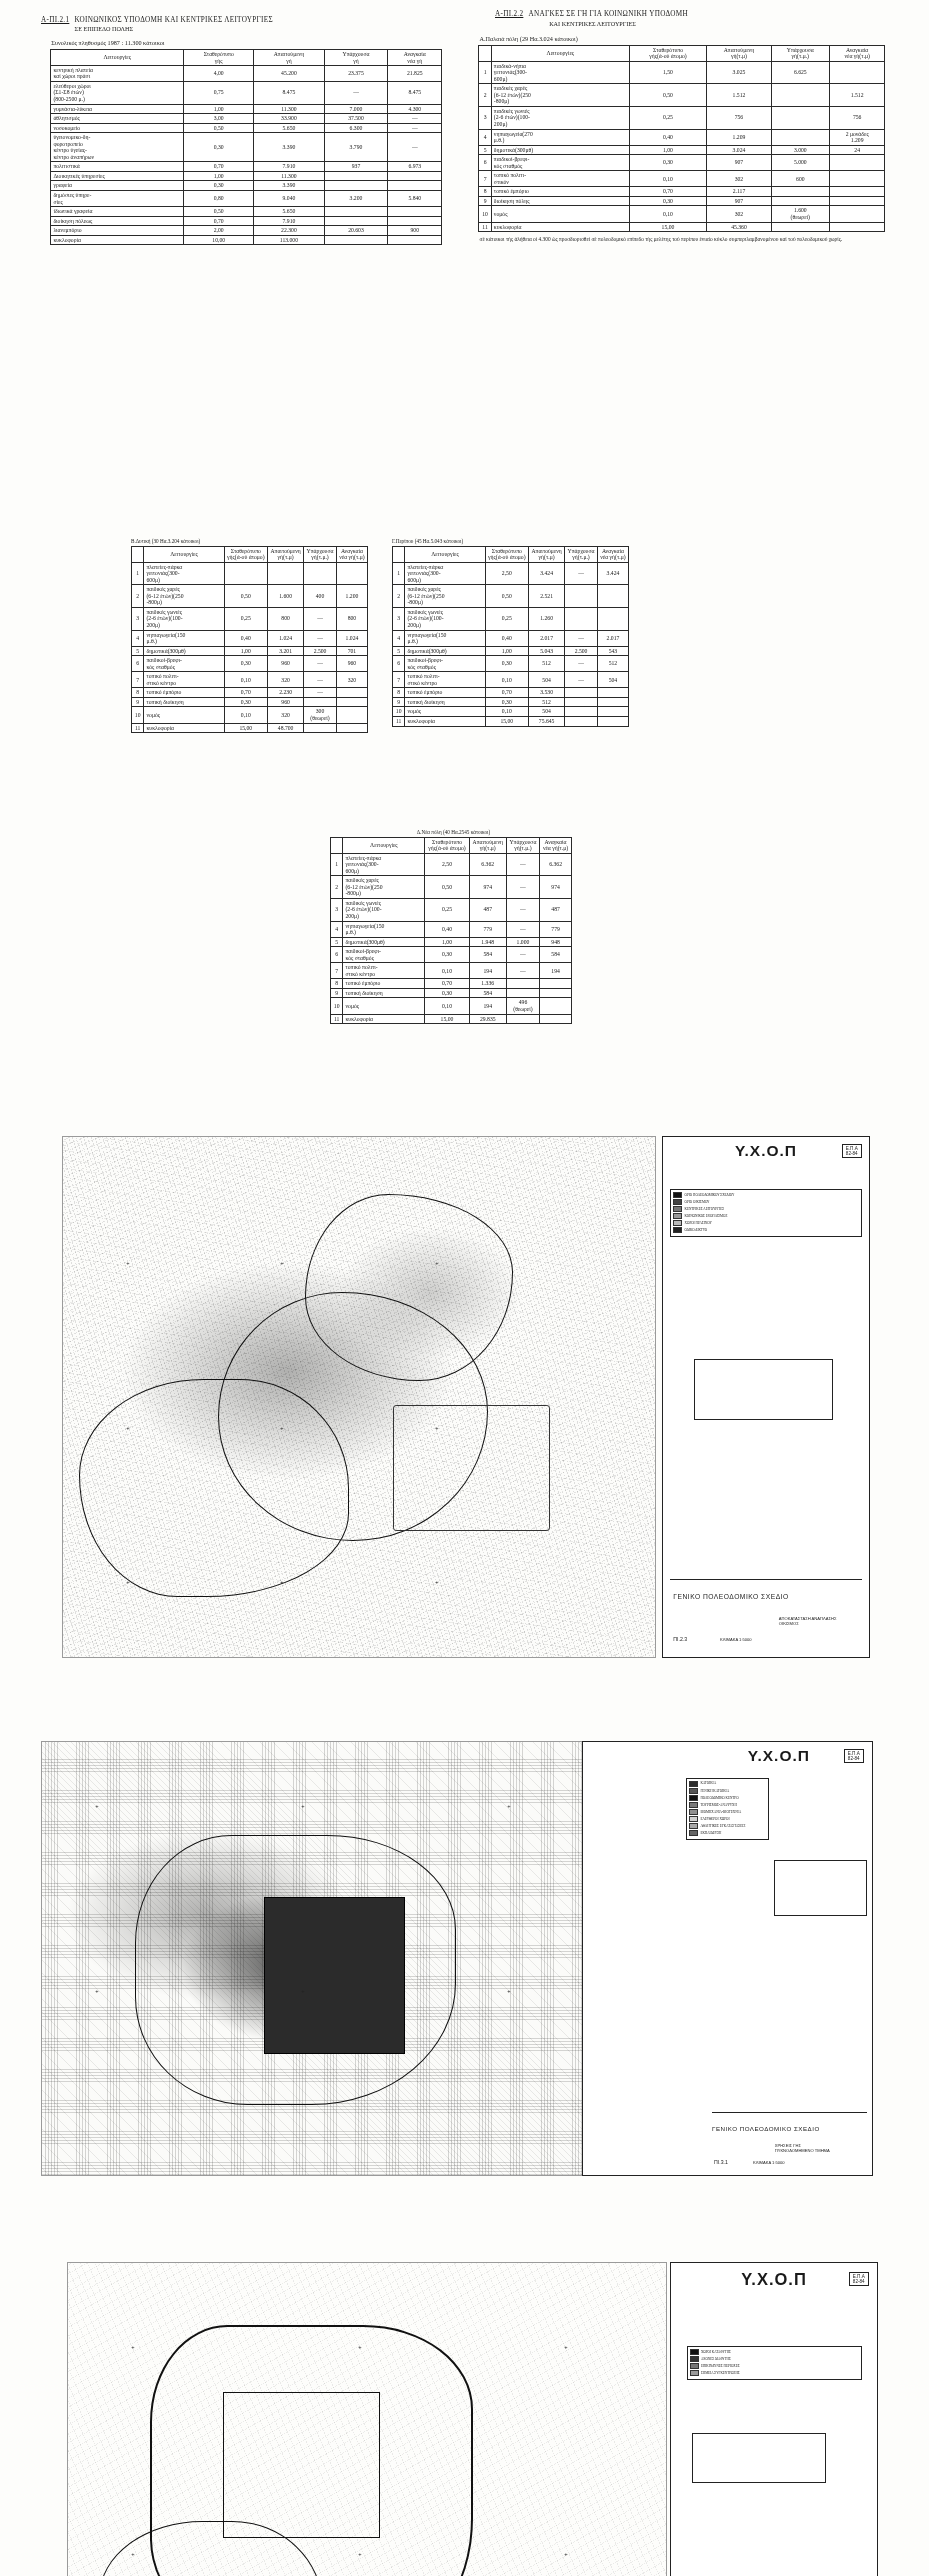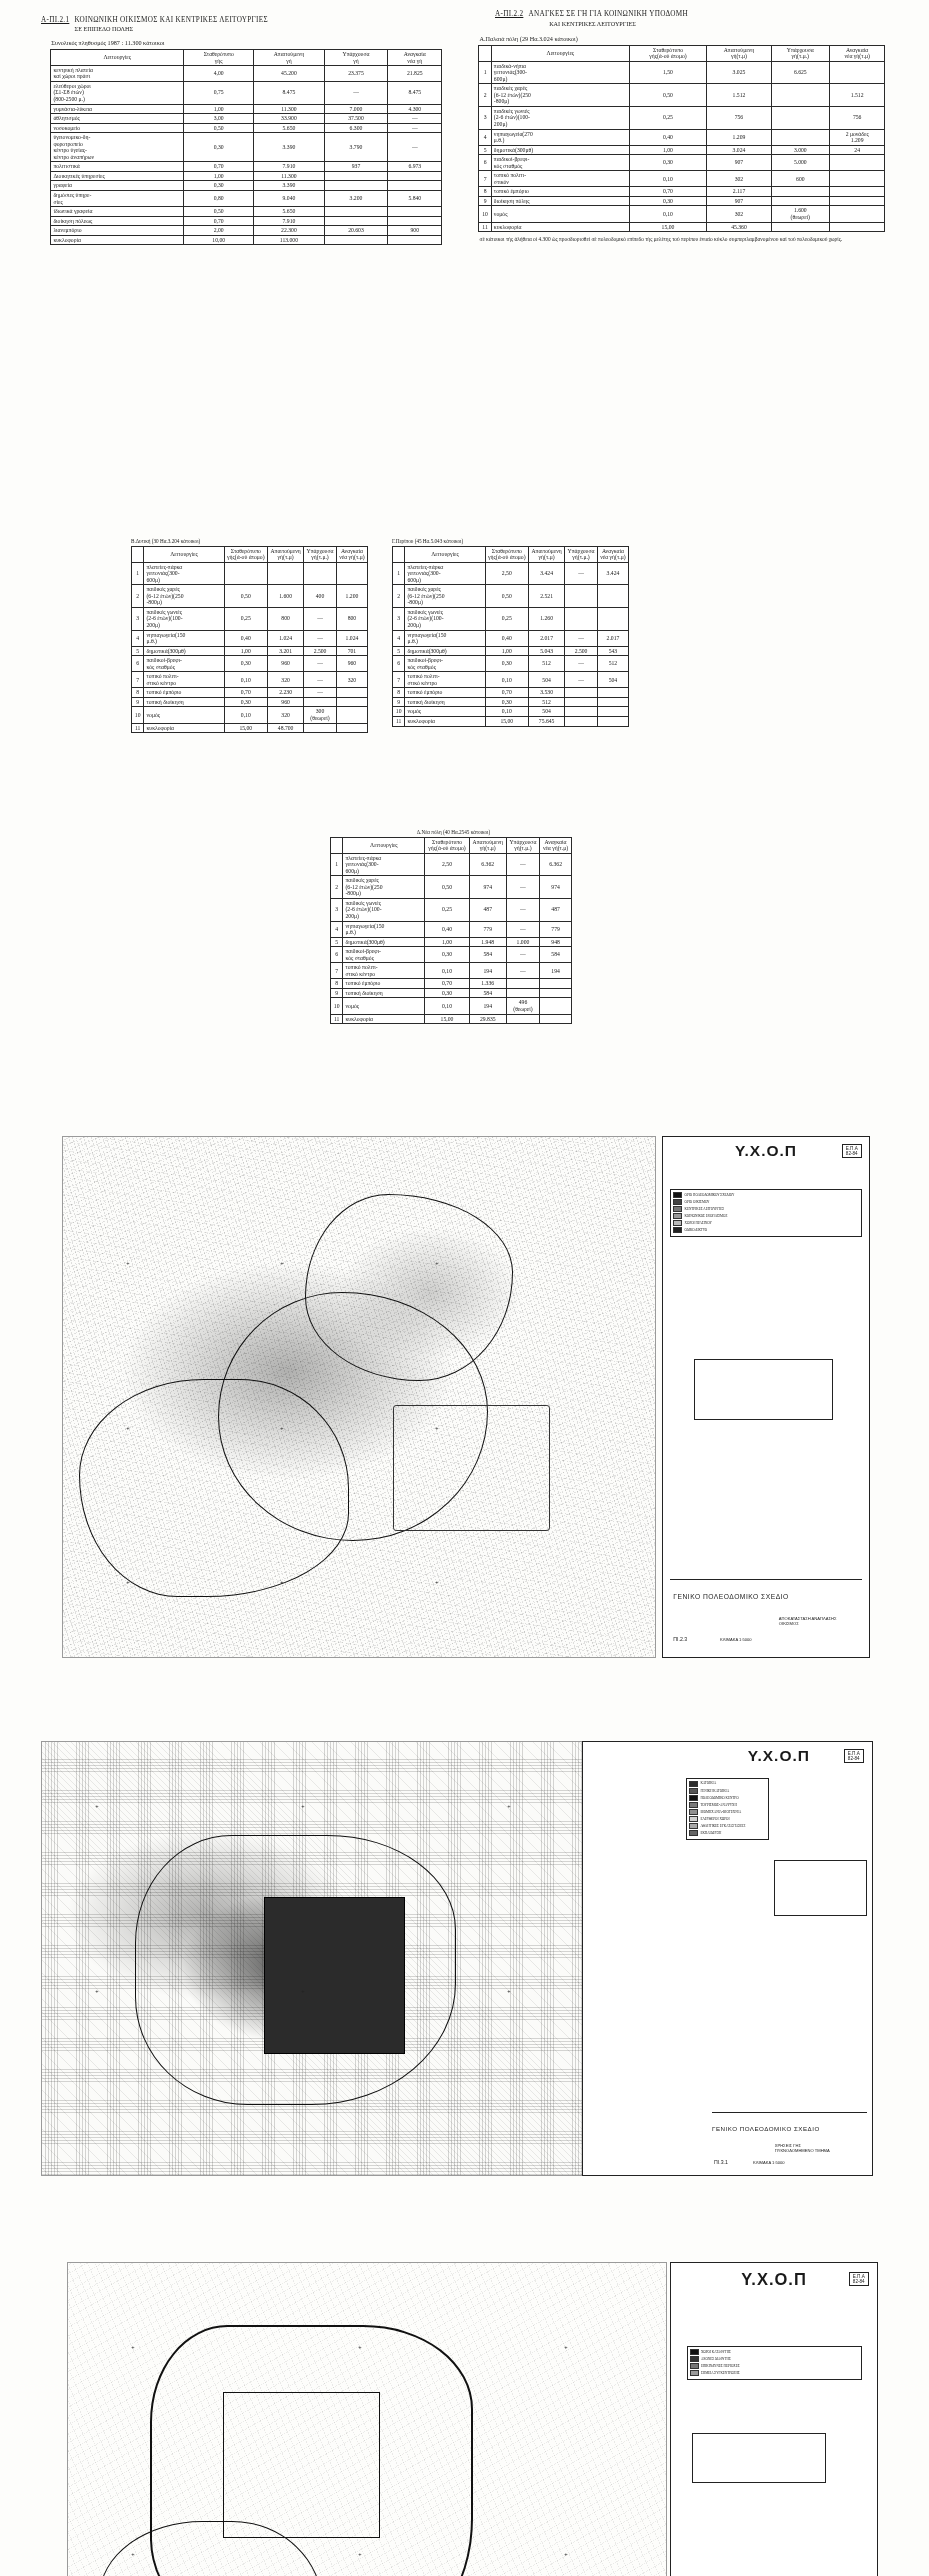--- a/index.html
+++ b/index.html
@@ -159,21 +159,21 @@
 </style>
 </head>
 <body>
 
 <div class="page">
 
   <div class="blk" style="left:41px; top:15.5px; width:407px;">
     <div style="display:flex; align-items:flex-start; gap:5.2px;">
       <div class="sec-title" style="text-decoration:underline; white-space:nowrap;">Α-ΠΙ.2.1</div>
       <div>
-        <div class="sec-title">ΚΟΙΝΩΝΙΚΗ ΟΙΚΙΣΜΟΣ ΚΑΙ ΚΕΝΤΡΙΚΕΣ ΛΕΙΤΟΥΡΓΙΕΣ</div>
+        <div class="sec-title">ΚΟΙΝΩΝΙΚΟΣ ΥΠΟΔΟΜΗ ΚΑΙ ΚΕΝΤΡΙΚΕΣ ΛΕΙΤΟΥΡΓΙΕΣ</div>
         <div class="sec-sub" style="margin-top:1.5px;">ΣΕ ΕΠΙΠΕΔΟ ΠΟΛΗΣ</div>
       </div>
     </div>
     <div class="sec-sub" style="margin:7.2px 0 3.1px 10.3px;">Συνολικός πληθυσμός 1987 : 11.300 κάτοικοι</div>
     <table class="doc" id="tbl-a1121" style="width:392px; margin-left:9.3px;">
       <thead>
           <tr>
             <th style="white-space: pre-line; width: 34%;">Λειτουργίες</th>
             <th style="white-space: pre-line;">Σταθερότυπο
 γής</th>

